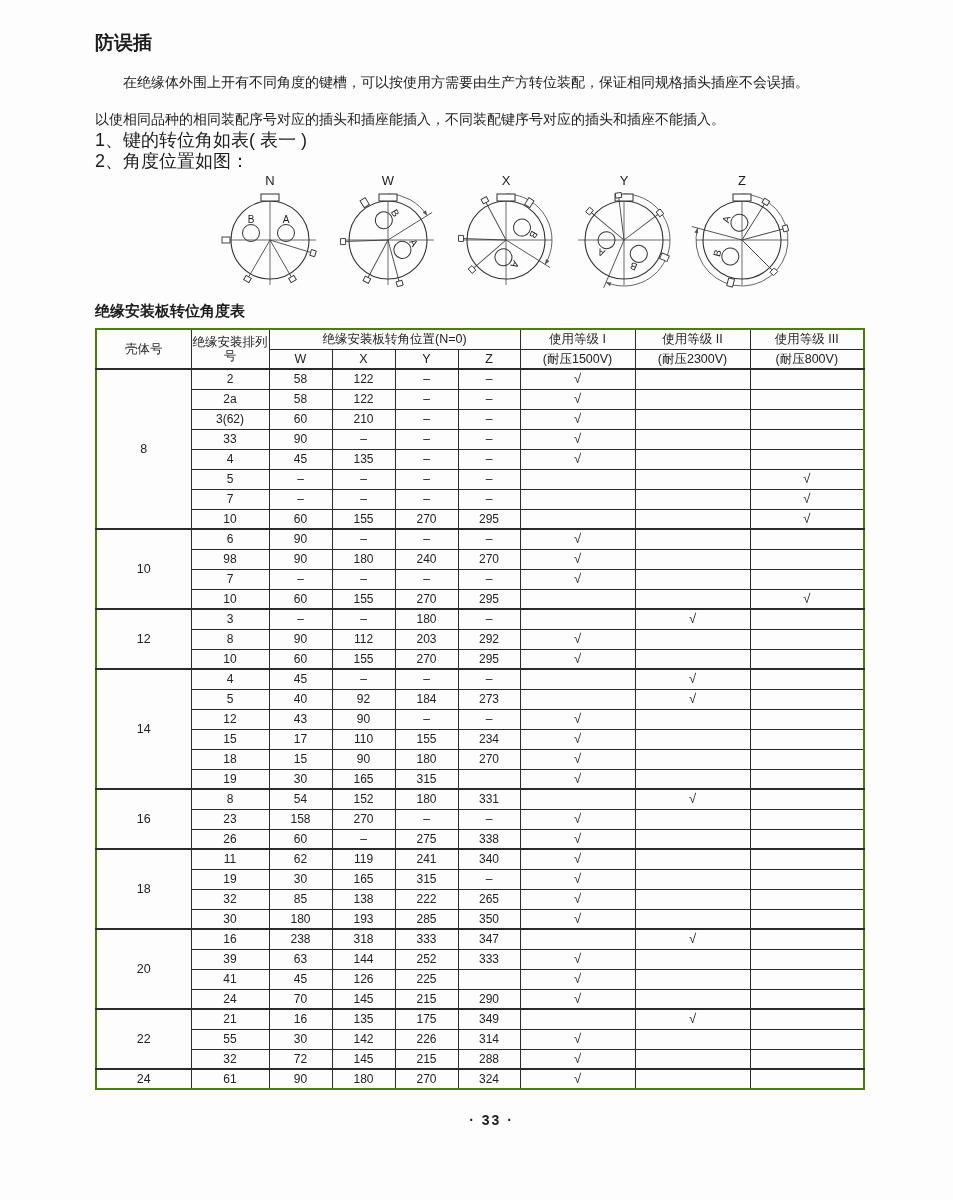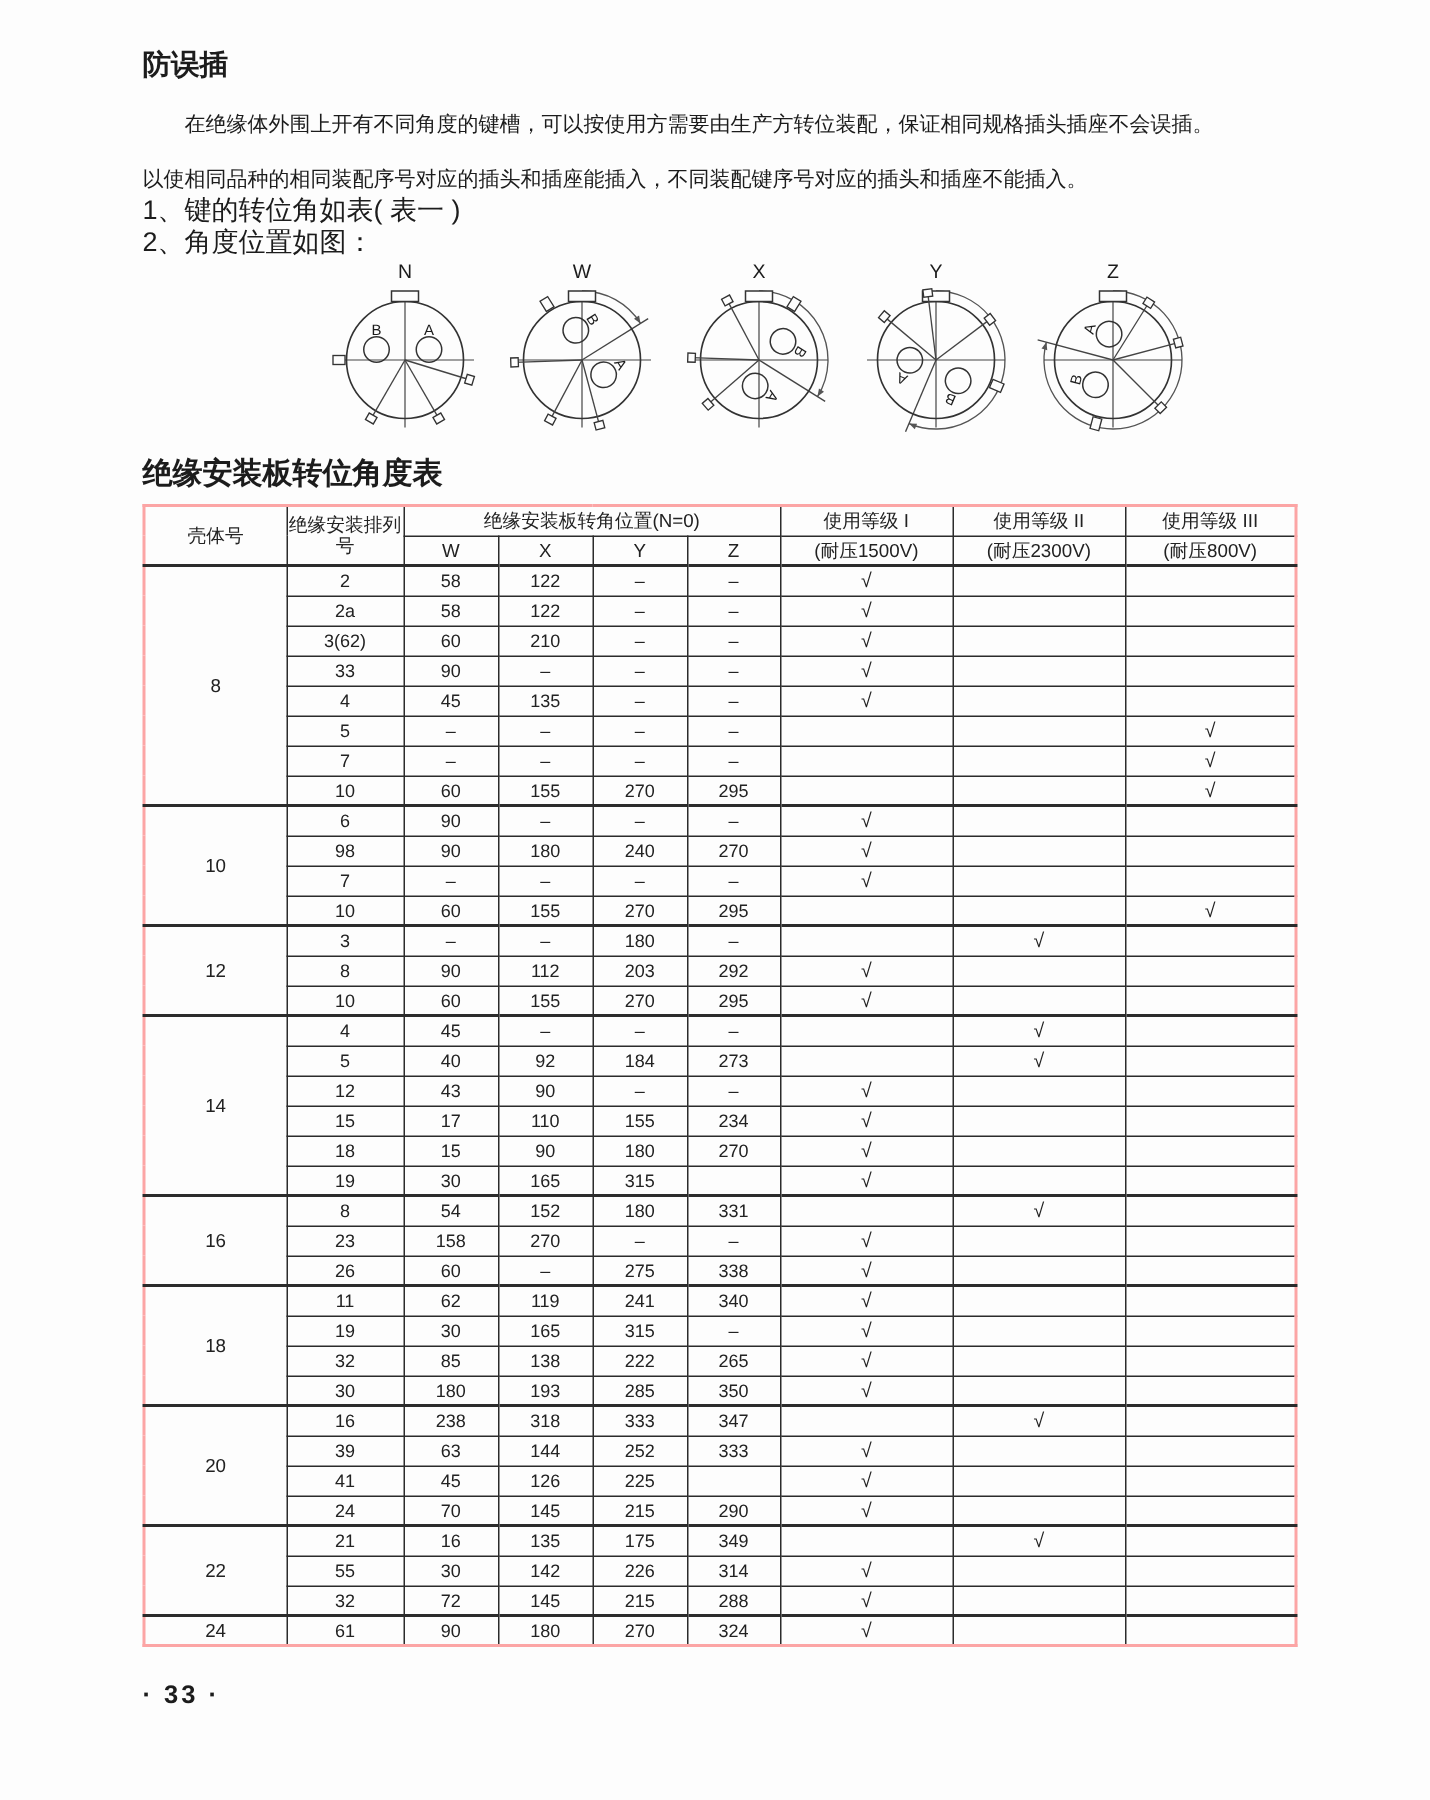--- a/index.html
+++ b/index.html
@@ -27,50 +27,51 @@
 
   .diagrams {
     display: flex;
     margin: 2px 0 0 118px;
     gap: 4px;
     height: 122px;
   }
   .diagram svg { display: block; }
 
   .table-title {
-    font-size: 20px; font-weight: bold;
+    font-size: 15px; font-weight: bold;
     margin: 6px 0 7px 0;
   }
 
   table.angle-table {
     border-collapse: collapse;
     width: 768px;
     table-layout: fixed;
-    border: 2px solid #fca5a5;
+    border: 2px solid #4d7c0f;
   }
   .angle-table th, .angle-table td {
     border: 1px solid #2b2b2b;
     text-align: center;
     vertical-align: middle;
     font-weight: normal;
     font-size: 12px;
     padding: 0;
     height: 20px;
     line-height: 14px;
     color: #222;
   }
   .angle-table thead th { font-size: 12.5px; border-bottom-width: 2px; }
   .angle-table thead tr.h1 th { border-bottom-width: 1px; }
   .angle-table thead tr.h1 th.span2 { border-bottom-width: 2px; }
   .angle-table tr.group-start td { border-top-width: 2px; }
   .angle-table td.shell-cell { font-size: 12.5px; }
   .angle-table td.check-cell { font-size: 13px; }
 
   .page-number {
-    font-size: 17px;
+    text-align: center;
+    font-size: 14px;
     font-weight: bold;
     margin-top: 22px;
     letter-spacing: 2px;
   }
 </style>
 </head>
 <body>
 
 <div class="content">
 

